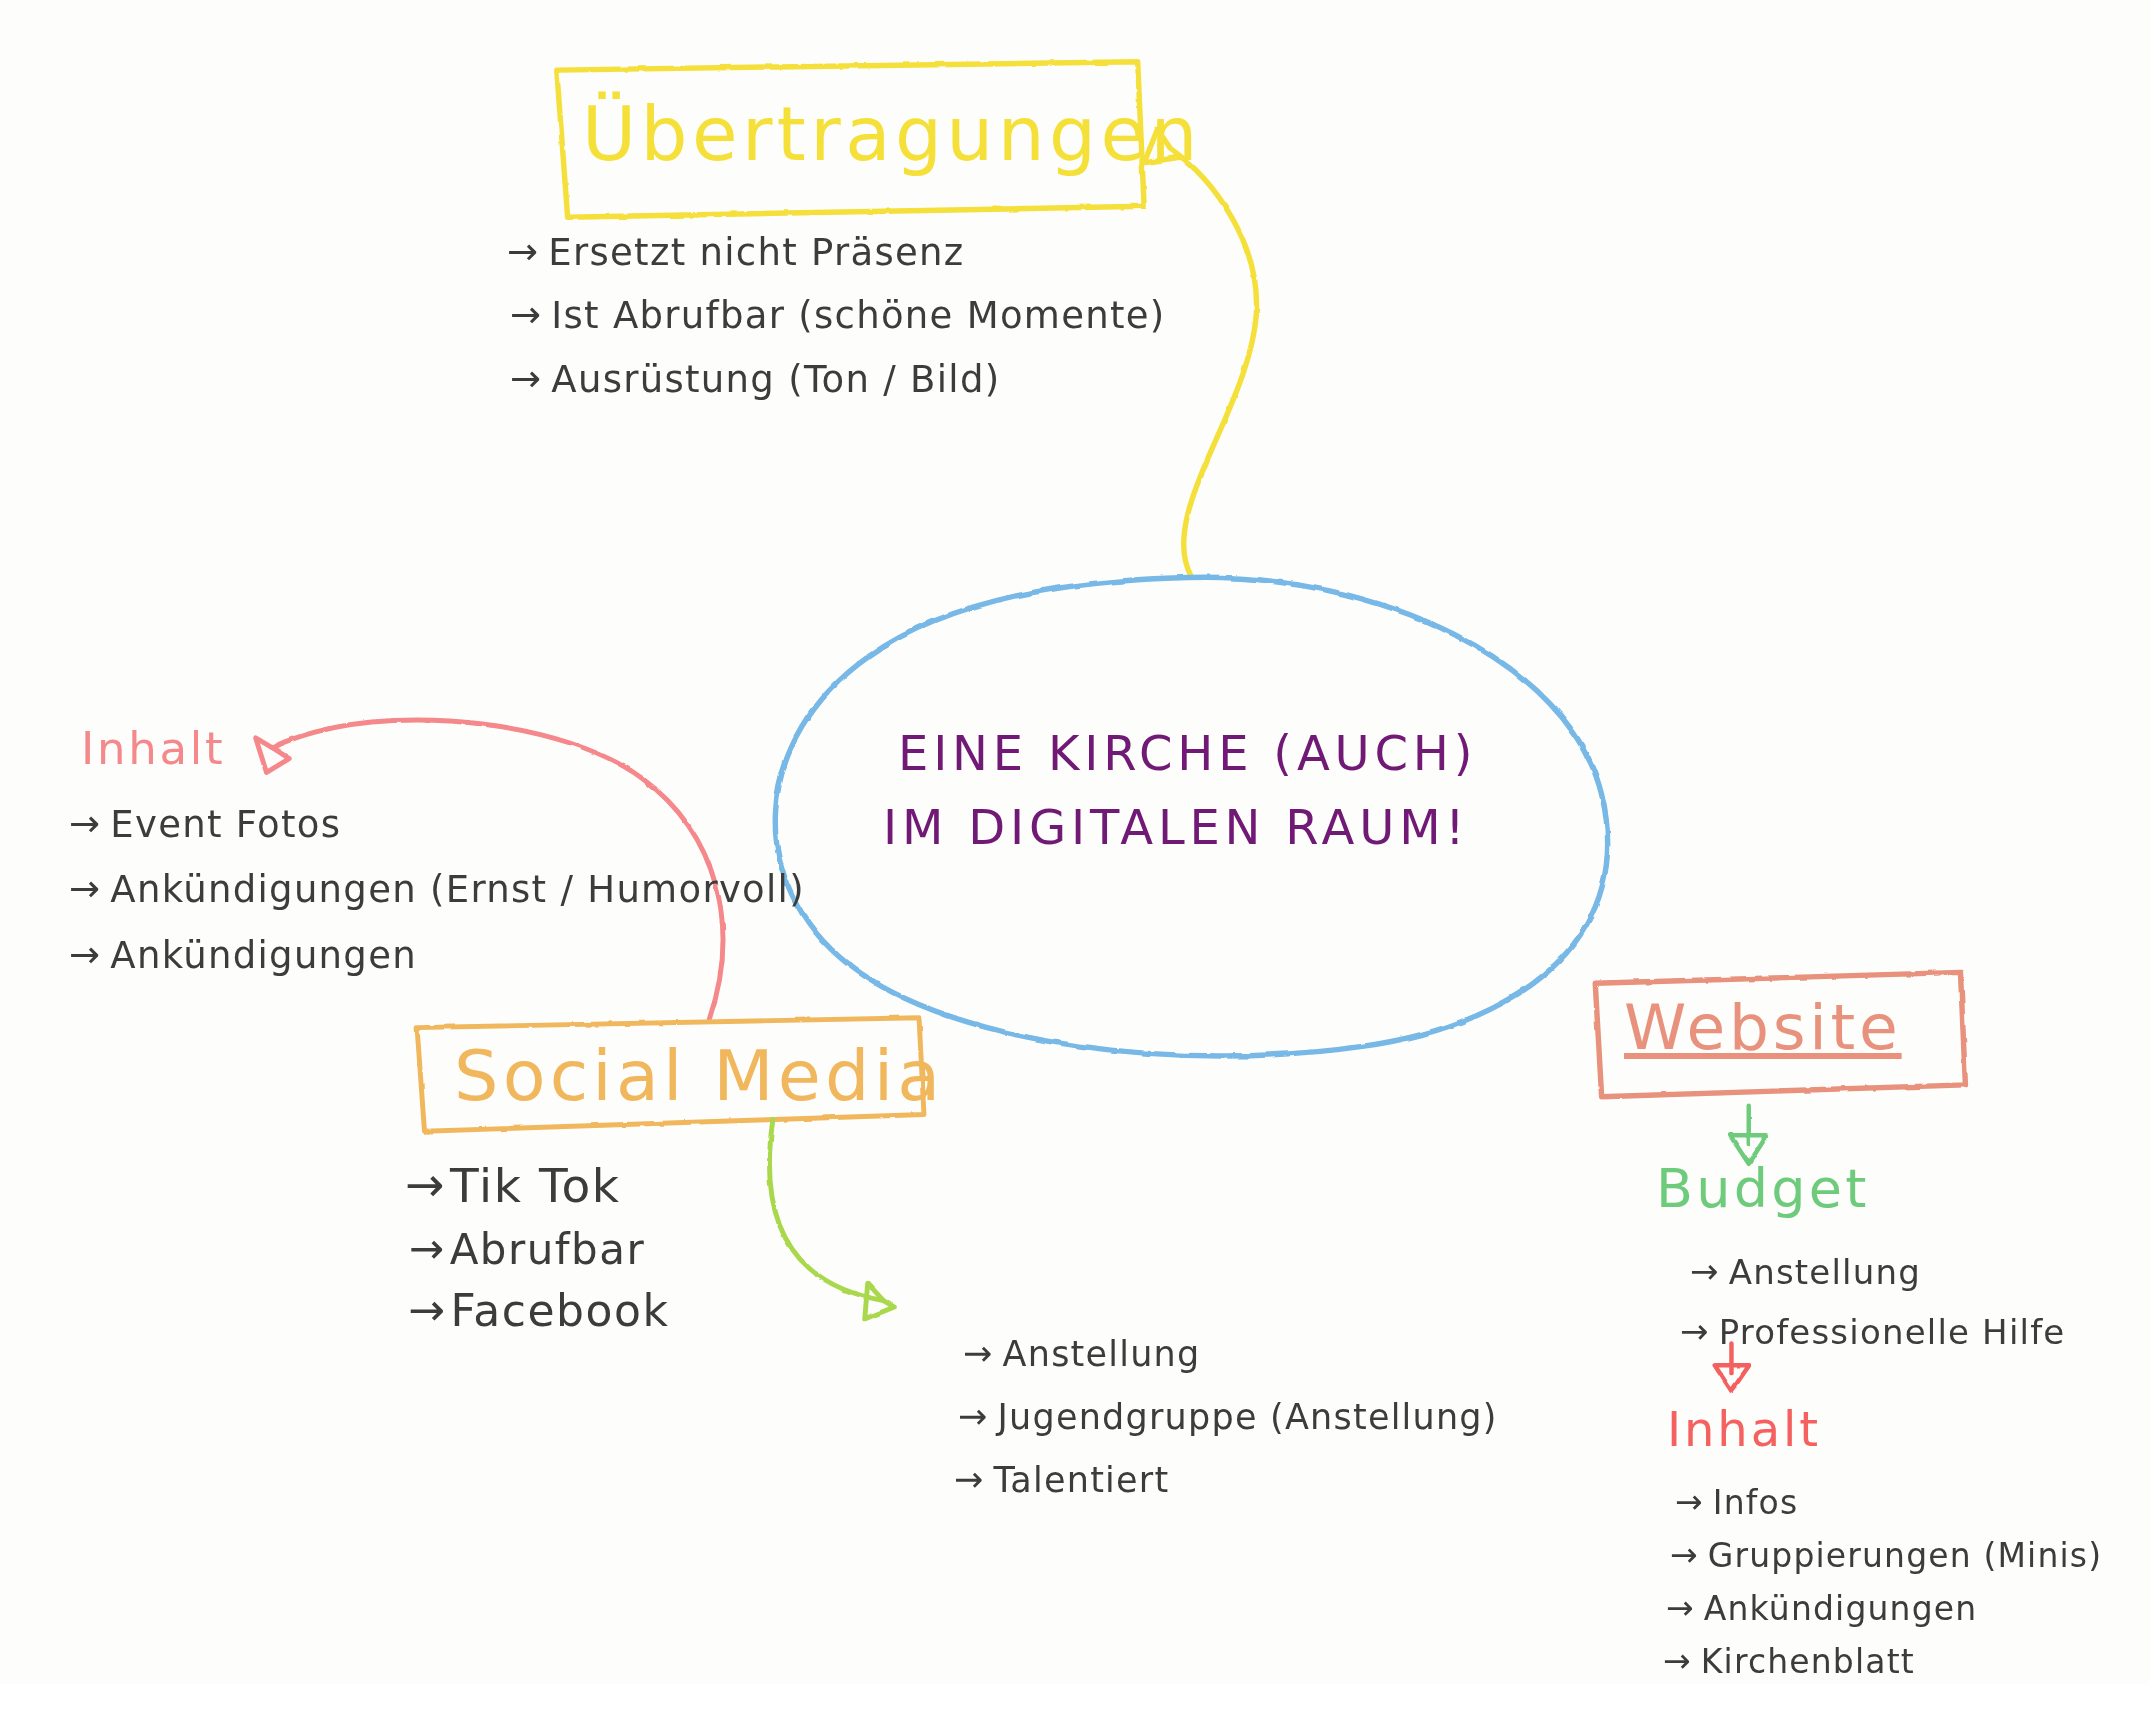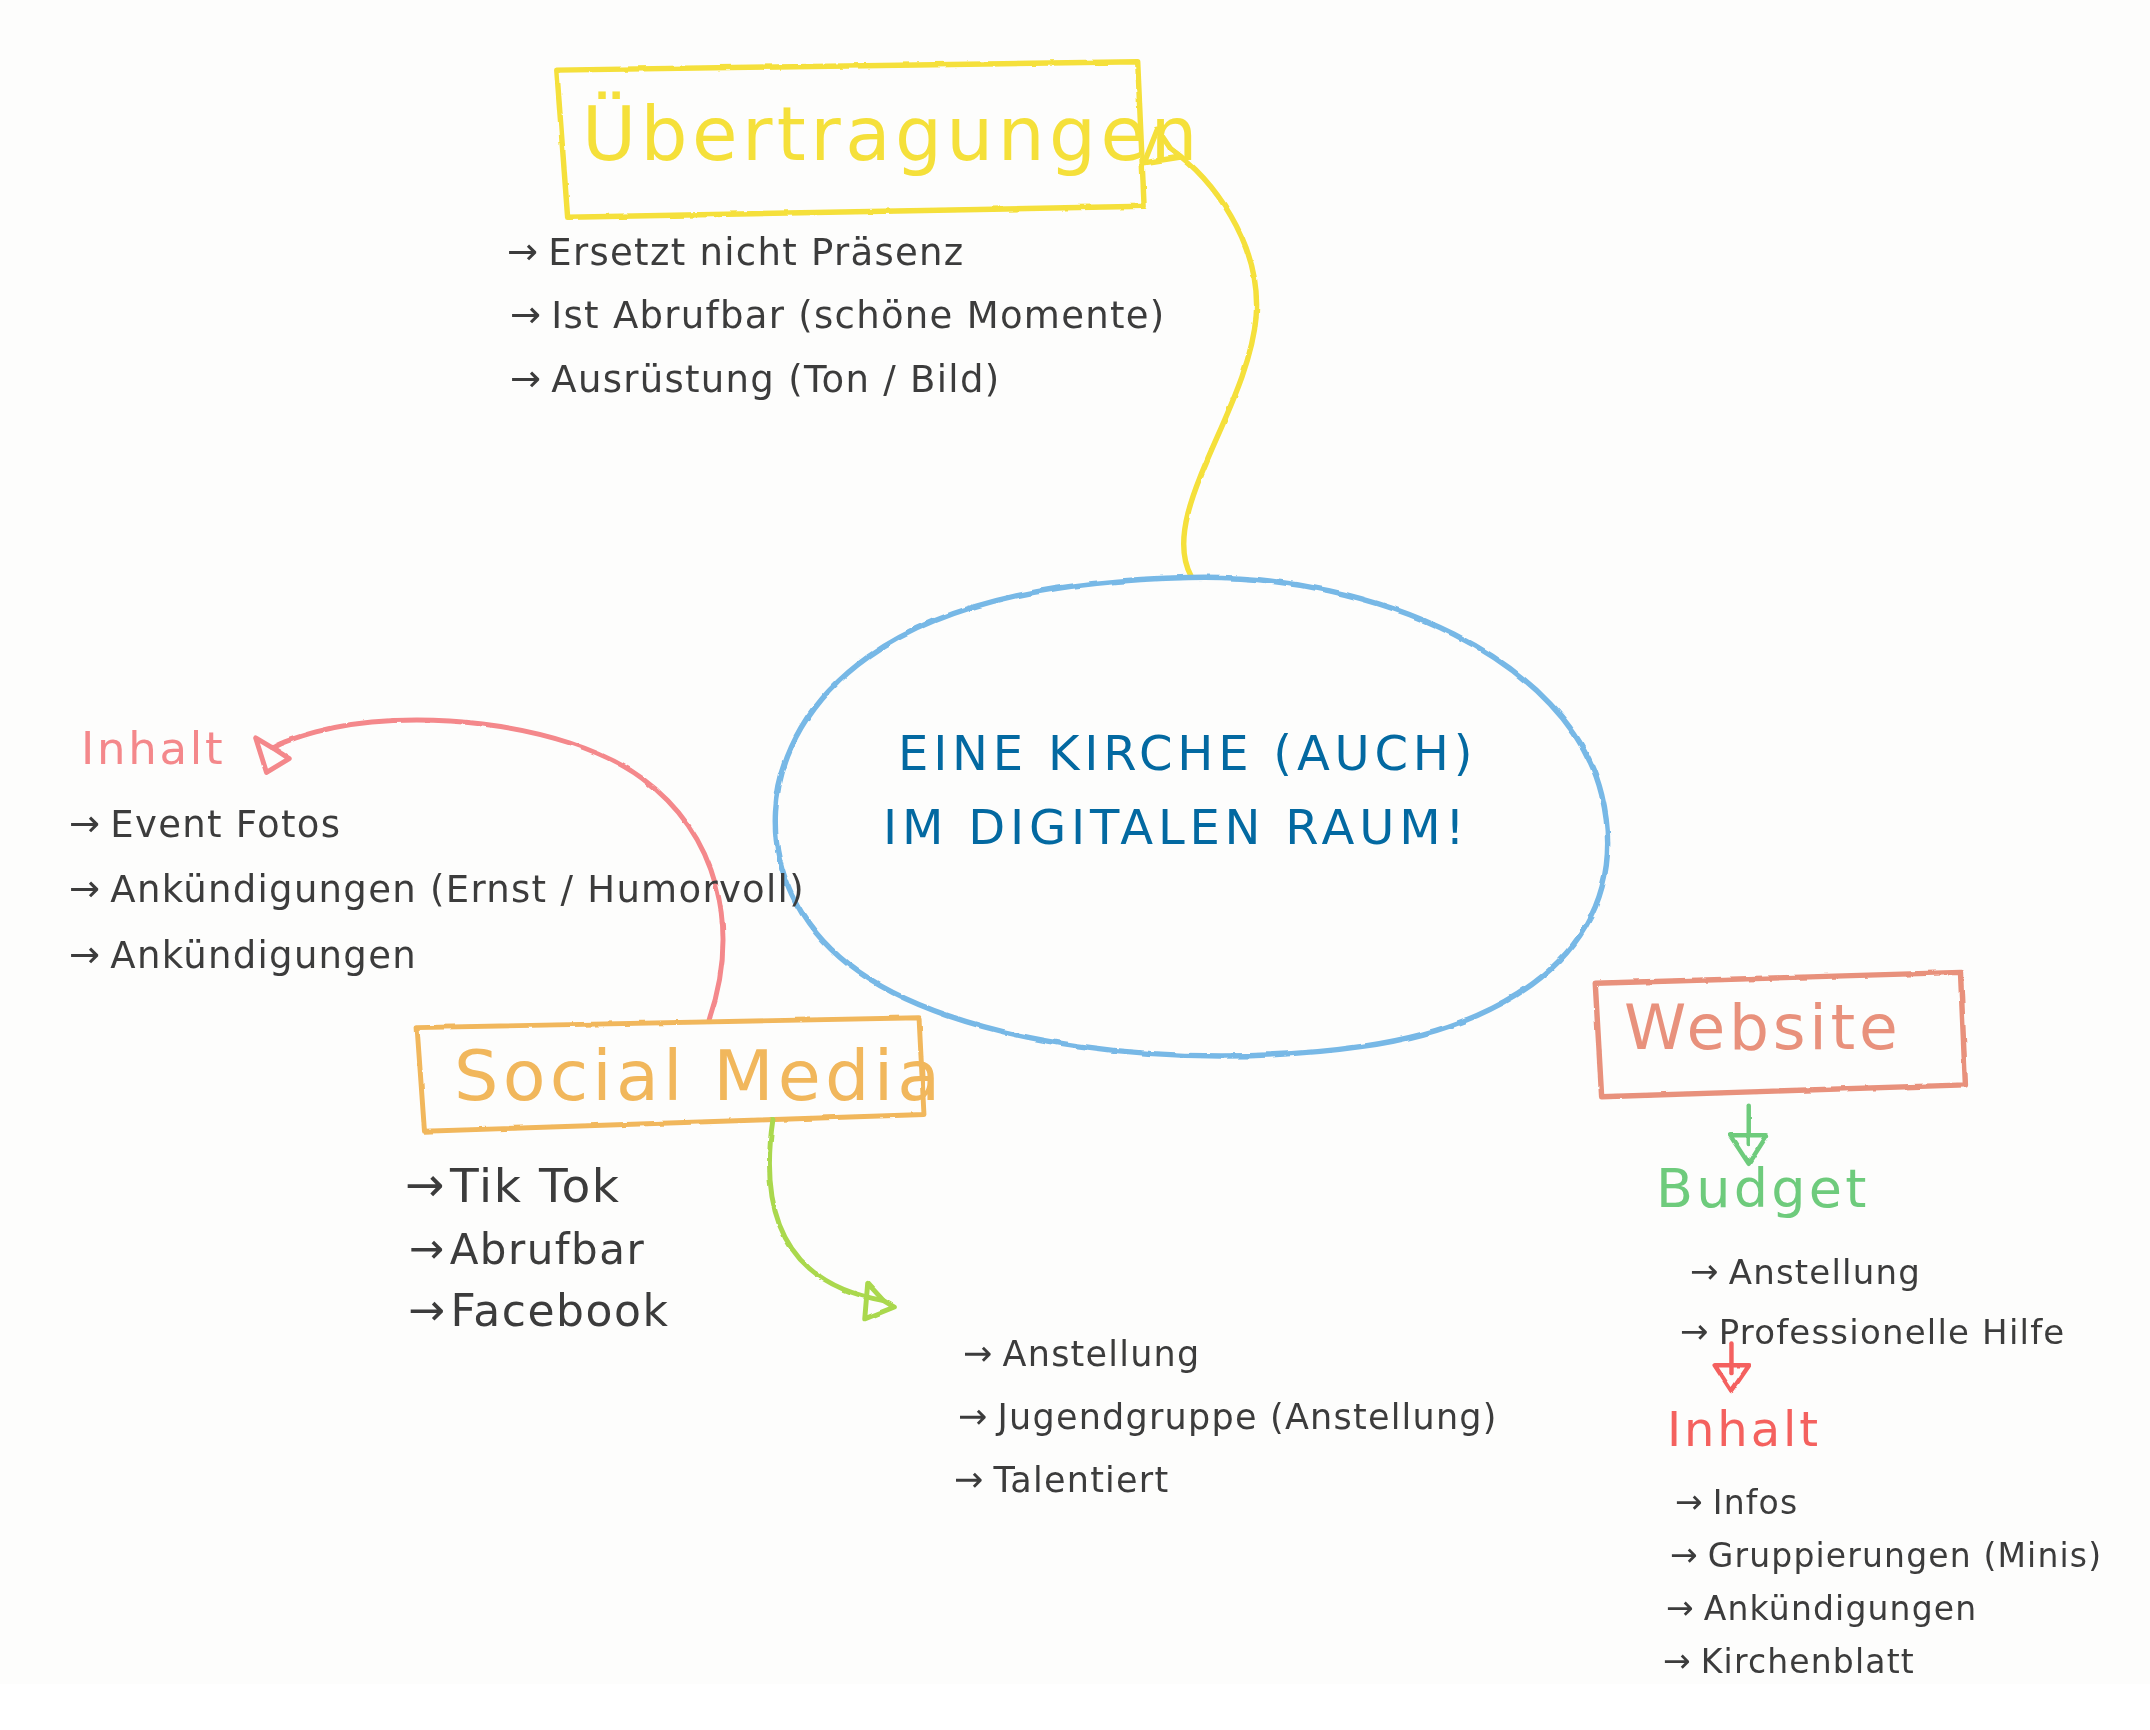--- a/index.html
+++ b/index.html
@@ -47,26 +47,26 @@
   }
   .bullet .arw{
     display:inline-block;
     margin-right:9px;
     color:#3c3c3c;
     transform:translateY(-1px);
   }
 
   
   .c-yellow{ color:#F5E03A; }
-  .c-blue{ color:#0369a1; }
+  .c-blue{ color:#701a75; }
   .c-pink{ color:#F4888B; }
   .c-orange{ color:#F1B75C; }
   .c-ltgreen{ color:#AAD84E; }
   .c-green{ color:#6ECB7C; }
-  .c-salmon{ color:#E8917C; }
+  .c-salmon{ color:#E8917C;text-decoration:underline; }
   .c-red{ color:#F4615E; }
 </style>
 </head>
 <body>
 
 <div id="canvas">
 
   <svg id="ink" viewBox="0 0 4358 3507">
     <defs>
       <filter id="rough" x="-5%" y="-5%" width="110%" height="110%">

